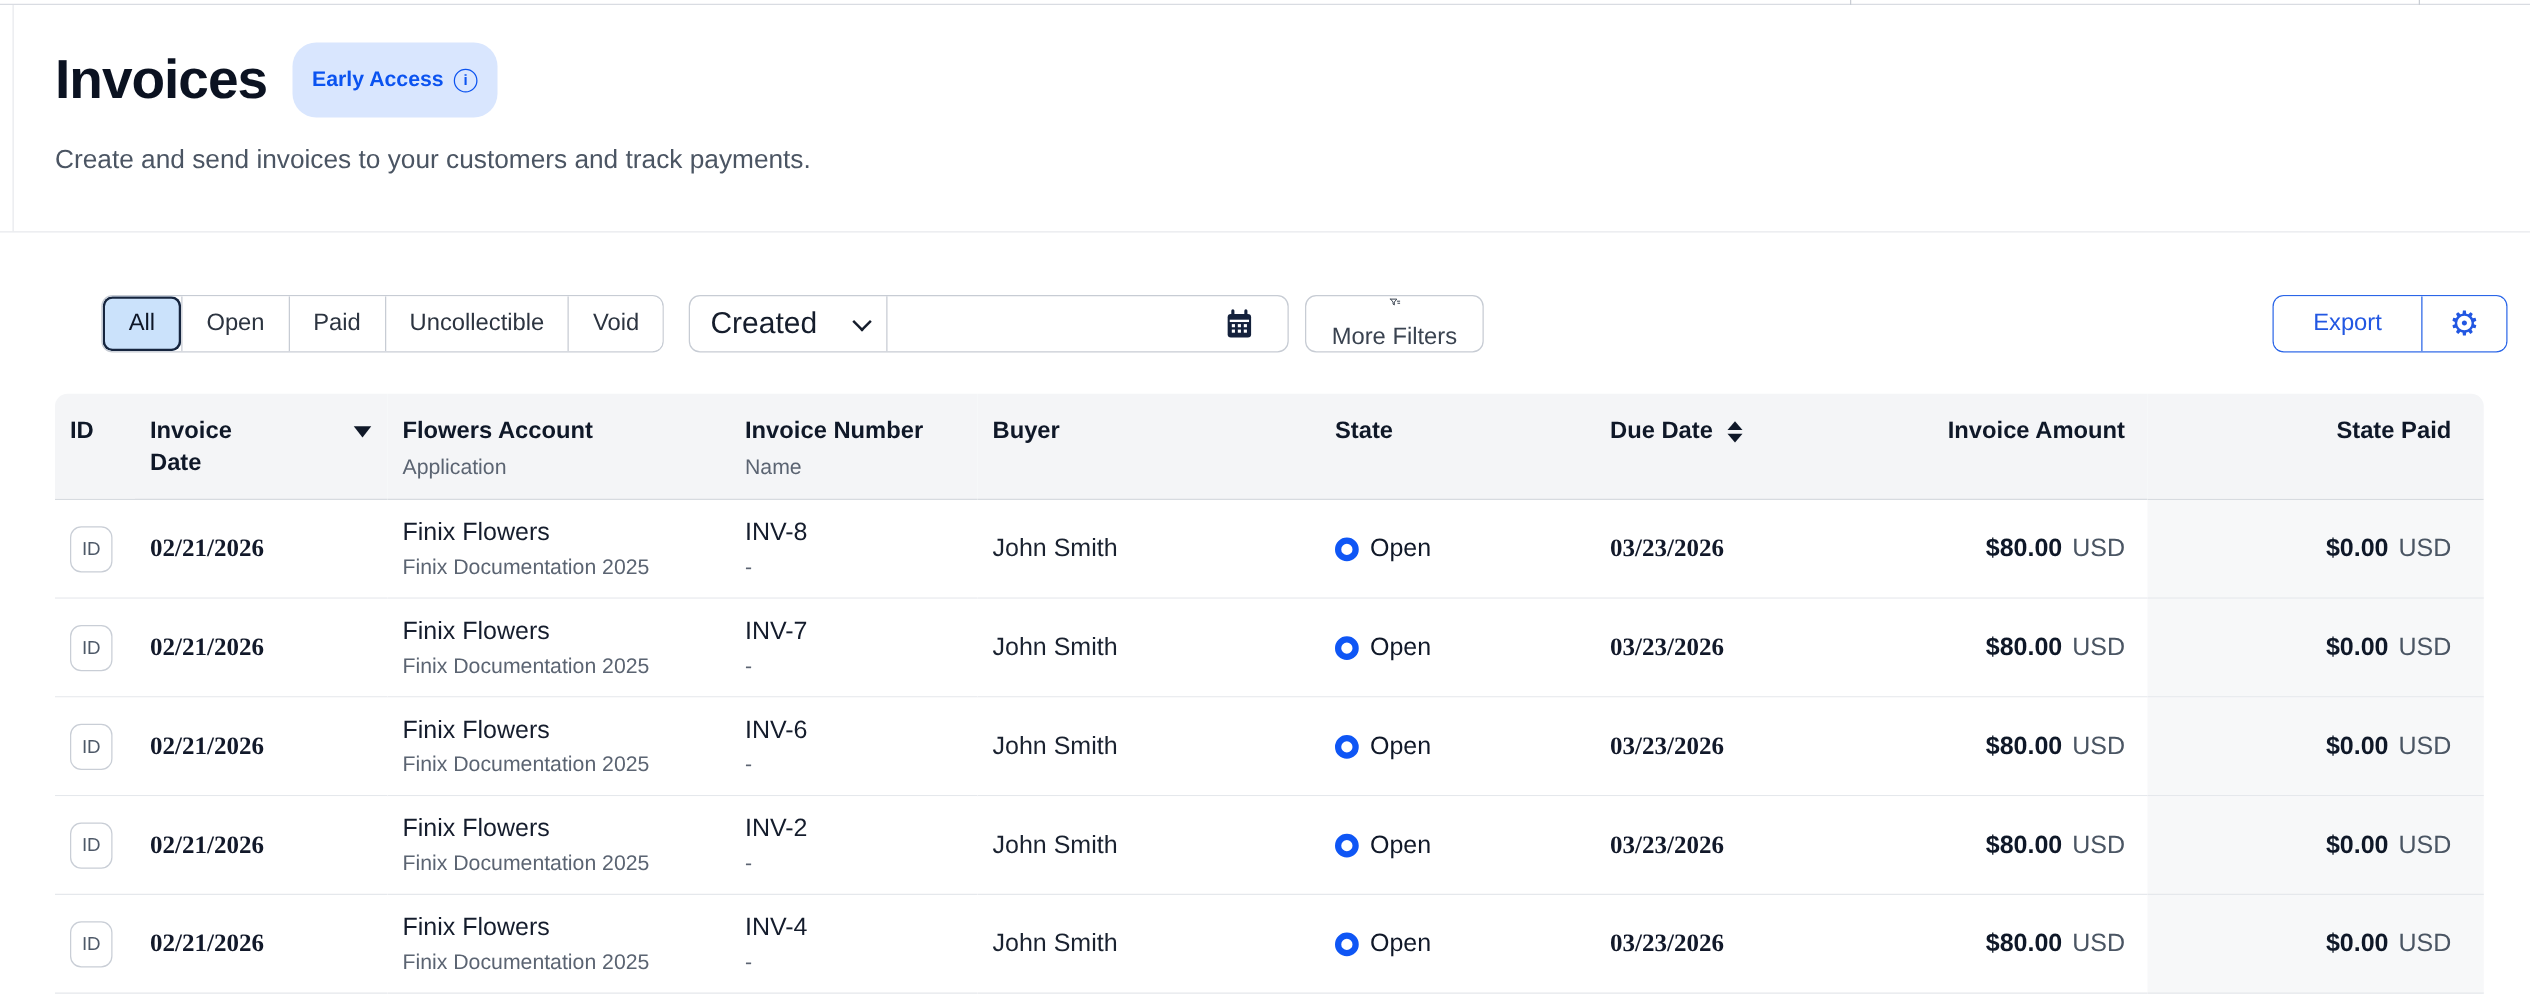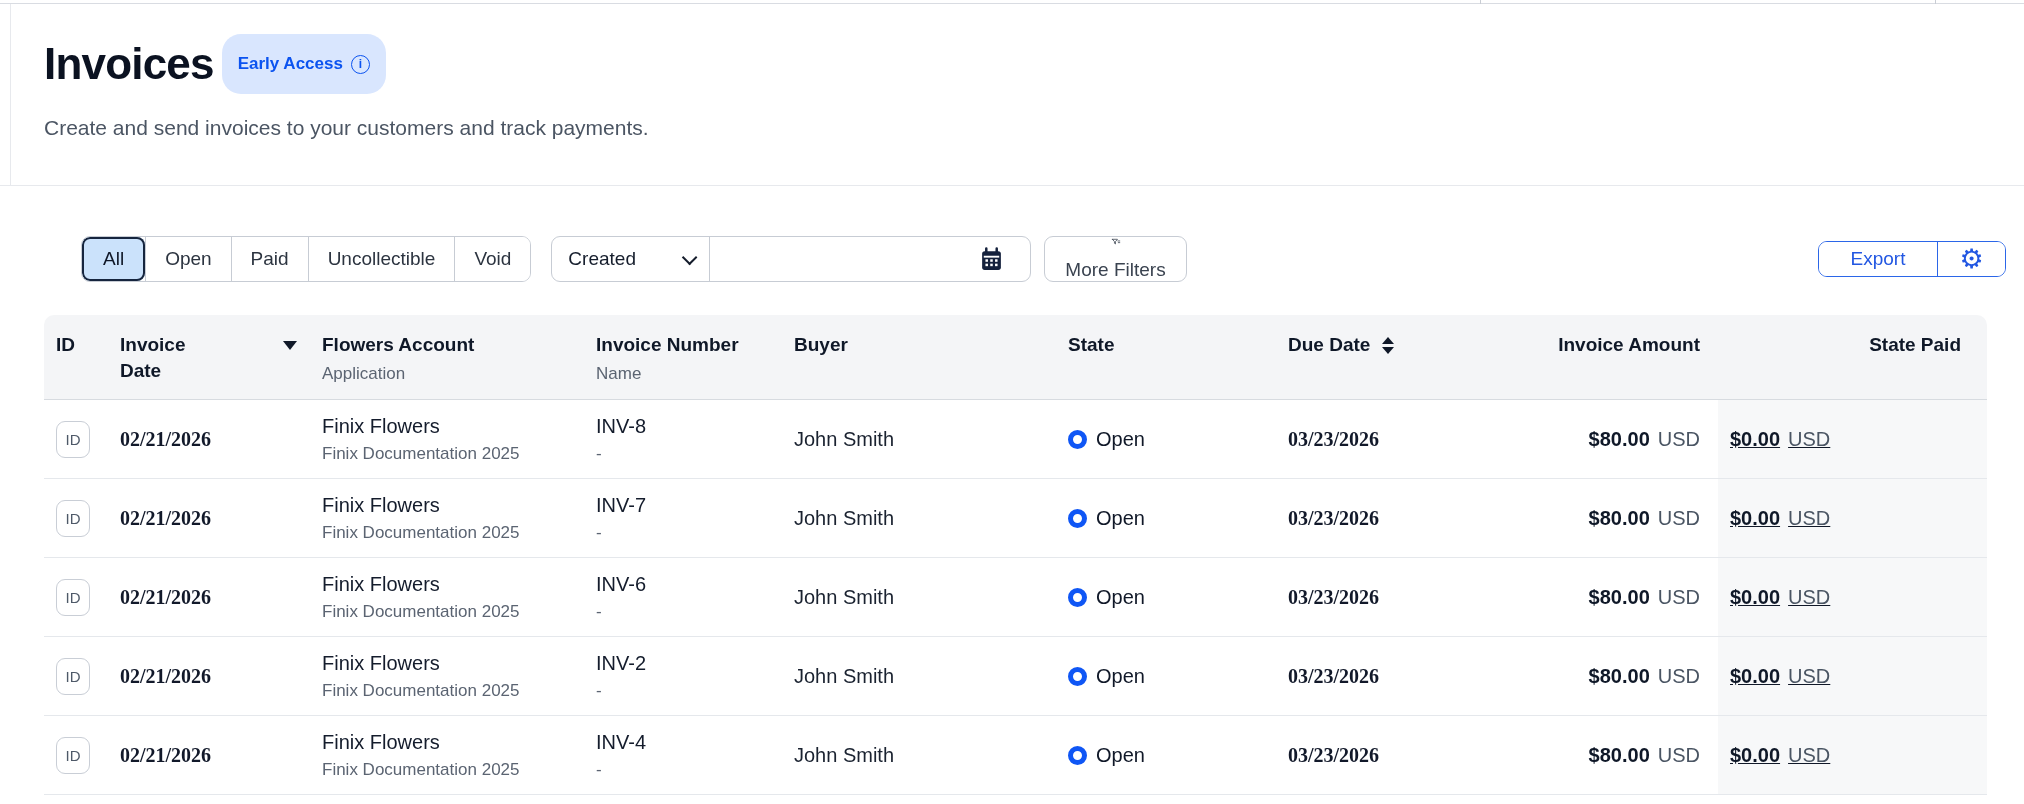--- a/index.html
+++ b/index.html
@@ -6,48 +6,48 @@
   html, body { width: 2024px; height: 804px; overflow: hidden; background: #ffffff;
     font-family: "Liberation Sans", "DejaVu Sans", sans-serif; color: #101828; }
 
   
   .top-strip { position: relative; height: 4px; border-bottom: 1px solid #d9dce2; background: #fff; }
   .top-strip .tick { position: absolute; top: 0; width: 1px; height: 4px; background: #c9cdd4; }
 
   
   .page-header { position: relative; height: 182px; padding: 30px 0 0 44px; border-bottom: 1px solid #e7e9ed; background: #fff; }
   .page-header .left-hairline { position: absolute; left: 10px; top: 0; bottom: 0; width: 1px; background: #e7e9ed; }
-  .title-row { display: flex; align-items: center; gap: 8px; }
+  .title-row { display: flex; align-items: center; gap: 20px; }
   h1.page-title { font-size: 44px; font-weight: 800; letter-spacing: -0.8px; color: #0b1221; }
   .badge { display: inline-flex; align-items: center; gap: 8px; background: #d9e6fe; color: #0b53f0;
     font-size: 17px; font-weight: 700; padding: 20px 16px; border-radius: 19px; line-height: 20px; }
   .info-icon { display: inline-flex; align-items: center; justify-content: center; width: 19px; height: 19px;
     border: 1.7px solid #0b53f0; border-radius: 50%; font-size: 12px; font-weight: 700; font-style: normal; }
   .subtitle { margin-top: 22px; font-size: 21px; color: #4b5563; }
 
   
   .toolbar { display: flex; align-items: center; margin: 50px 18px 0 44px; height: 46px; padding-left: 37px; }
   .seg-group { display: inline-flex; height: 46px; border: 1px solid #c7ccd4; border-radius: 9px; overflow: hidden; background: #fff; }
   .seg { display: flex; align-items: center; padding: 0 19px; font-size: 19px; color: #2c3440; cursor: pointer;
     border-left: 1px solid #c7ccd4; background: #fff; white-space: nowrap; }
   .seg:first-child { border-left: none; }
   .seg.selected { background: #cbe2fb; box-shadow: inset 0 0 0 2px #16253e; border-radius: 8px; color: #0e1626; font-weight: 500; padding: 0 21px; }
 
   .date-control { display: flex; height: 46px; width: 480px; margin-left: 20px; border: 1px solid #c7ccd4; border-radius: 9px; background: #fff; }
   .select-part { display: flex; align-items: center; justify-content: space-between; width: 158px; padding: 0 16px;
-    border-right: 1px solid #c7ccd4; font-size: 19px; color: #151d2c; cursor: pointer; gap: 16px; }
+    border-right: 1px solid #c7ccd4; font-size: 24px; color: #151d2c; cursor: pointer; gap: 16px; }
   .chevron { width: 11px; height: 11px; border-right: 2.2px solid #151d2c; border-bottom: 2.2px solid #151d2c;
     transform: rotate(45deg) translateY(-3px); }
   .date-part { display: flex; align-items: center; justify-content: flex-end; flex: 1; padding: 0 26px 0 14px; cursor: text; }
   .date-part .date-value { flex: 1; font-size: 19px; color: #151d2c; }
 
   .more-filters { display: flex; align-items: center; gap: 12px; height: 46px; margin-left: 13px; padding: 0 20px;
     border: 1px solid #c7ccd4; border-radius: 9px; background: #fff; font-size: 19px; color: #3a4350; cursor: pointer; flex-direction: column; }
 
-  .export-group { display: flex; height: 36px; margin-left: auto; border: 1px solid #2b66e8; border-radius: 9px; overflow: hidden; background: #fff; }
+  .export-group { display: flex; height: 46px; margin-left: auto; border: 1px solid #2b66e8; border-radius: 9px; overflow: hidden; background: #fff; }
   .export-btn { display: flex; align-items: center; justify-content: center; width: 118px; font-size: 19px; font-weight: 500;
     color: #2257e2; background: #fff; border: none; cursor: pointer; font-family: inherit; }
   .export-gear { display: flex; align-items: center; justify-content: center; width: 68px; background: #fff;
     border: none; border-left: 1px solid #2b66e8; cursor: pointer; }
   .gear-glyph { font-size: 27px; color: #2257e2; line-height: 1; }
 
   
   .invoice-table { margin: 33px 0 0 44px; width: 1943px; border-collapse: separate; border-spacing: 0; table-layout: fixed; }
   thead th { background: #f4f5f7; text-align: left; vertical-align: top; padding: 17px 0 14px 12px;
     border-bottom: 1px solid #d7dbe0; height: 83px; }
@@ -74,21 +74,21 @@
   .id-chip { display: inline-flex; align-items: center; justify-content: center; width: 34px; height: 37px;
     border: 1px solid #c9ced6; border-radius: 9px; font-size: 15px; color: #4e5968; background: #fff; }
   .cell-date { font-size: 20px; font-weight: 600; color: #12192a; font-family: Liberation Serif, serif; }
   .cell-main { font-size: 20px; font-weight: 500; color: #141c2c; line-height: 26px; }
   .cell-sub { font-size: 17px; color: #5b6472; line-height: 23px; margin-top: 3px; }
   .cell-text { font-size: 20px; color: #1a2230; }
   .state-wrap { display: flex; align-items: center; gap: 9px; }
   .state-dot { width: 19px; height: 19px; border-radius: 50%; border: 5.5px solid #0f56f5; background: #fff; flex: 0 0 auto; }
   .state-label { font-size: 20px; font-weight: 500; color: #101828; }
   td.c-amt { text-align: right; padding-right: 18px; }
-  td.c-paid { padding-right: 26px; text-decoration: underline; }
+  td.c-paid { text-align: right; padding-right: 26px; }
   .amt { font-size: 20px; font-weight: 700; color: #0f1828; }
   .cur { font-size: 20px; font-weight: 400; color: #4a5563; margin-left: 8px; }
 </style>
 </head>
 <body>
 
 <div class="top-strip">
   <div class="tick" style="left:1480px"></div>
   <div class="tick" style="left:1935px"></div>
 </div>

